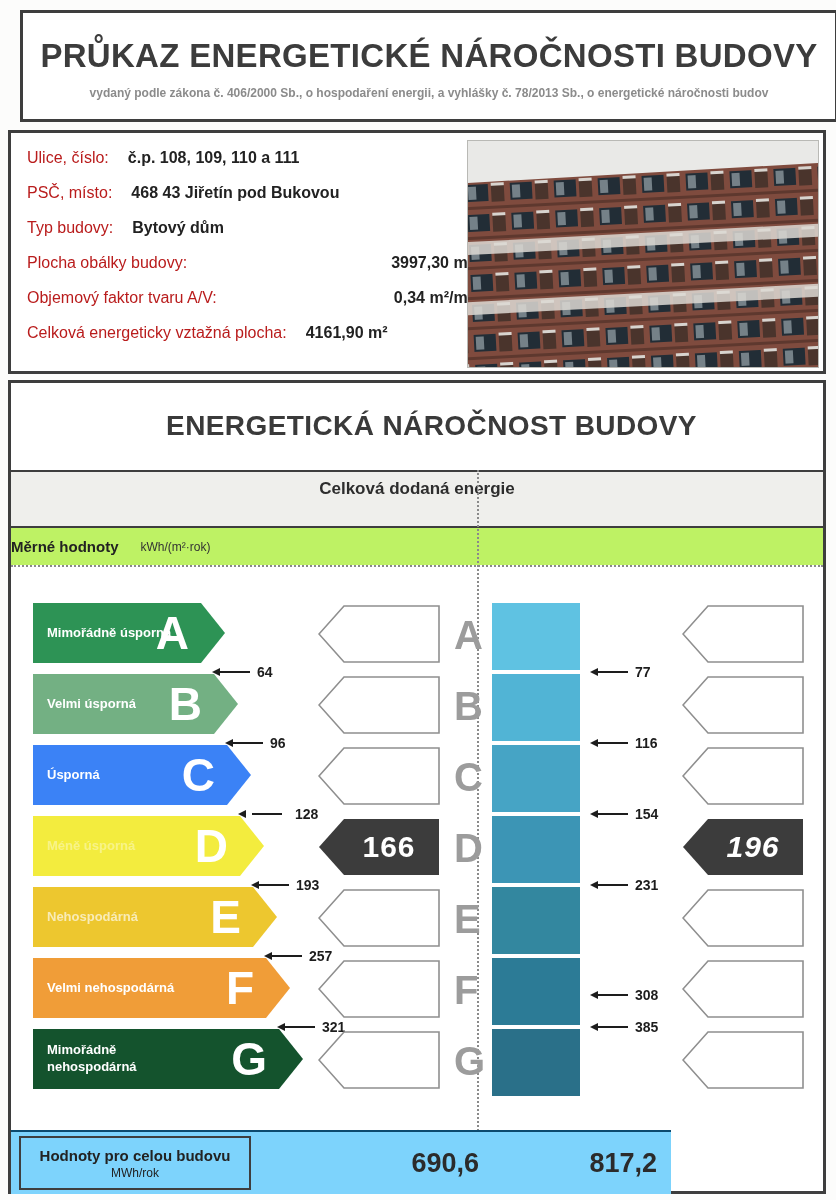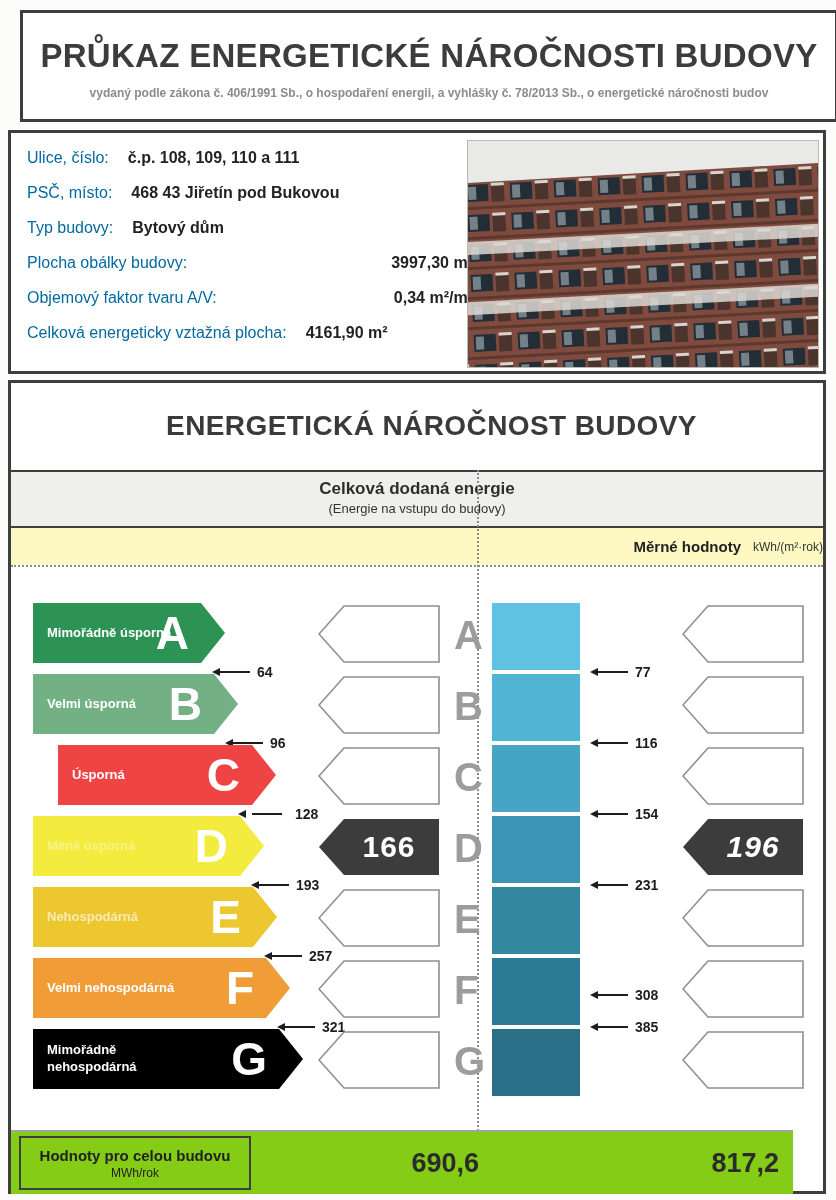--- a/index.html
+++ b/index.html
@@ -12,38 +12,38 @@
   .hdr{position:absolute;left:8px;top:10px;width:818px;height:112px;
        border:3px solid #3e3e3e;background:#fff;text-align:center;margin-left:12px;}
   .hdr-title{margin-top:24px;font-size:33px;font-weight:800;color:#3c3c3c;letter-spacing:.3px;}
   .hdr-sub{margin-top:11px;font-size:12px;font-weight:700;color:#8b8b8b;}
 
   
   .info{position:absolute;left:8px;top:130px;width:818px;height:244px;
         border:3px solid #3e3e3e;background:#fff;}
   .info-rows{position:absolute;left:16px;top:16px;width:446px;}
   .irow{display:flex;align-items:baseline;height:35px;font-size:16px;white-space:nowrap;}
-  .irow .lbl{color:#0369a1;}
+  .irow .lbl{color:#b91c1c;}
   .irow .val{font-weight:700;margin-left:19px;}
   .irow.split .val{margin-left:auto;}
   .photo{position:absolute;right:4px;top:7px;width:352px;height:228px;border:1px solid #b9b9b5;}
 
   
   .main{position:absolute;left:8px;top:380px;width:818px;height:814px;
         border:3px solid #3e3e3e;background:#fff;}
   .sectitle{position:absolute;left:8px;top:410px;width:818px;text-align:center;
             font-size:28px;font-weight:800;color:#3a3a3a;letter-spacing:.4px;padding-left:29px;}
   .colband{position:absolute;left:11px;top:470px;width:812px;height:58px;
            border-top:2px solid #3e3e3e;border-bottom:2px solid #3e3e3e;
            background:#efefec;display:flex;}
   .colhalf{flex:1;text-align:center;padding-top:7px;}
   .colhalf .t{font-size:17px;font-weight:800;color:#2d2d2d;}
   .colhalf .s{font-size:13px;margin-top:2px;color:#333;}
   .measured{position:absolute;left:11px;top:528px;width:812px;height:37px;
-            display:flex;align-items:center;justify-content:flex-end;gap:12px;background:#fef9c3;}
+            display:flex;align-items:center;justify-content:flex-start;gap:22px;background:#bef264;}
   .m-lbl{font-size:15px;font-weight:800;}
   .m-unit{font-size:12px;color:#333;}
   .dotline{position:absolute;left:11px;top:565px;width:812px;height:0;
            border-top:2px dotted #8a8a8a;}
   .dotv{position:absolute;left:477px;top:470px;height:724px;width:0;
         border-left:2px dotted #8a8a8a;}
 
   
   #scale{position:absolute;left:18px;top:603px;width:800px;height:530px;}
   .carrow{position:absolute;left:15px;height:60px;
@@ -59,39 +59,39 @@
   .marker .num{font-size:14px;font-weight:700;color:#1d1d1d;}
   .oarr{position:absolute;width:122px;height:58px;}
   .oarr svg{position:absolute;left:0;top:0;}
   .oval{position:absolute;left:22px;right:2px;top:0;bottom:0;display:flex;
         align-items:center;justify-content:center;font-size:30px;font-weight:800;
         color:#fff;letter-spacing:1px;}
   .gletter{position:absolute;font-size:40px;font-weight:800;color:#9c9c9c;line-height:1;}
   .bar{position:absolute;width:88px;height:67px;}
 
   
-  .totals{position:absolute;left:11px;top:1130px;width:782px;height:64px;
-          border-top:2px solid #a3a3a3;display:flex;background:#84cc16;}
+  .totals{position:absolute;left:11px;top:1130px;width:660px;height:64px;
+          border-top:2px solid #0c4a6e;display:flex;background:#7dd3fc;}
   .t-label{margin:4px 0 4px 8px;width:232px;border:2px solid #3e3e3e;display:flex;
            flex-direction:column;align-items:center;justify-content:center;}
   .t-l1{font-size:15px;font-weight:800;}
   .t-l2{font-size:12px;margin-top:2px;}
   .t-v1{width:226px;display:flex;align-items:center;justify-content:flex-end;
         padding-right:18px;font-size:27px;font-weight:700;color:#2b2b2b;margin-left:20px;}
   .t-v2{flex:1;display:flex;align-items:center;justify-content:flex-end;
         padding-right:14px;font-size:27px;font-weight:800;color:#2b2b2b;}
 </style>
 </head>
 <body>
 
 <div class="page">
 
   <div class="hdr">
     <div class="hdr-title">PRŮKAZ ENERGETICKÉ NÁROČNOSTI BUDOVY</div>
-    <div class="hdr-sub">vydaný podle zákona č. 406/1991 Sb., o hospodaření energii, a vyhlášky č. 78/2013 Sb., o energetické náročnosti budov</div>
+    <div class="hdr-sub">vydaný podle zákona č. 406/2000 Sb., o hospodaření energii, a vyhlášky č. 78/2013 Sb., o energetické náročnosti budov</div>
   </div>
 
   <div class="info">
     <div class="info-rows" id="info-rows">
         <div class="irow">
           <span class="lbl">Ulice, číslo:</span>
           <span class="val">č.p. 108, 109, 110 a 111</span>
         </div>
         <div class="irow">
           <span class="lbl">PSČ, místo:</span>
@@ -136,21 +136,20 @@
       </svg>
     </div>
   </div>
 
   <div class="main"></div>
   <div class="sectitle">ENERGETICKÁ NÁROČNOST BUDOVY</div>
 
   <div class="colband">
     <div class="colhalf">
       <div class="t">Celková dodaná energie</div>
-      <div class="s">(Energie na vstupu do budovy)</div>
     </div>
   </div>
 
   <div class="measured">
     <span class="m-lbl">Měrné hodnoty</span>
     <span class="m-unit">kWh/(m²·rok)</span>
   </div>
 
   <div class="dotline"></div>
   <div class="dotv"></div>
@@ -201,21 +200,21 @@
       <div class="marker" style="left: 572px; top: 133px;">
         <span class="tri"></span>
         <span class="ln"></span>
         <span class="num">116</span>
       </div>
       <div class="oarr" style="left: 664px; top: 73px;">
         <svg width="122" height="58">
           <path d="M121 1 L26 1 L1 29 L26 57 L121 57 Z" fill="#ffffff" stroke="#8f8f8f" stroke-width="1.6"></path>
         </svg>
       </div>
-      <div class="carrow" style="top: 142px; width: 218px; background: #ef4444; margin-left: 25px;">
+      <div class="carrow" style="top: 142px; width: 218px; background: #3b82f6;">
         <div class="clabel">Úsporná</div>
         <div class="cletter">C</div>
       </div>
       <div class="marker" style="left: 220px; top: 204px; gap: 6px;">
         <span class="tri"></span>
         <span class="ln"></span>
         <span class="num">128</span>
       </div>
       <div class="oarr" style="left: 300px; top: 144px;">
         <svg width="122" height="58">
@@ -307,21 +306,21 @@
       <div class="marker" style="left: 572px; top: 417px;">
         <span class="tri"></span>
         <span class="ln"></span>
         <span class="num">385</span>
       </div>
       <div class="oarr" style="left: 664px; top: 357px;">
         <svg width="122" height="58">
           <path d="M121 1 L26 1 L1 29 L26 57 L121 57 Z" fill="#ffffff" stroke="#8f8f8f" stroke-width="1.6"></path>
         </svg>
       </div>
-      <div class="carrow" style="top: 426px; width: 270px; background: #000000;">
+      <div class="carrow" style="top: 426px; width: 270px; background: #14532d;">
         <div class="clabel">Mimořádně nehospodárná</div>
         <div class="cletter">G</div>
       </div>
       <div class="oarr" style="left: 300px; top: 428px;">
         <svg width="122" height="58">
           <path d="M121 1 L26 1 L1 29 L26 57 L121 57 Z" fill="#ffffff" stroke="#8f8f8f" stroke-width="1.6"></path>
         </svg>
       </div>
       <div class="gletter" style="left: 436px; top: 438px;">G</div>
       <div class="bar" style="left: 474px; top: 426px; background: rgb(42, 112, 137);"></div>

